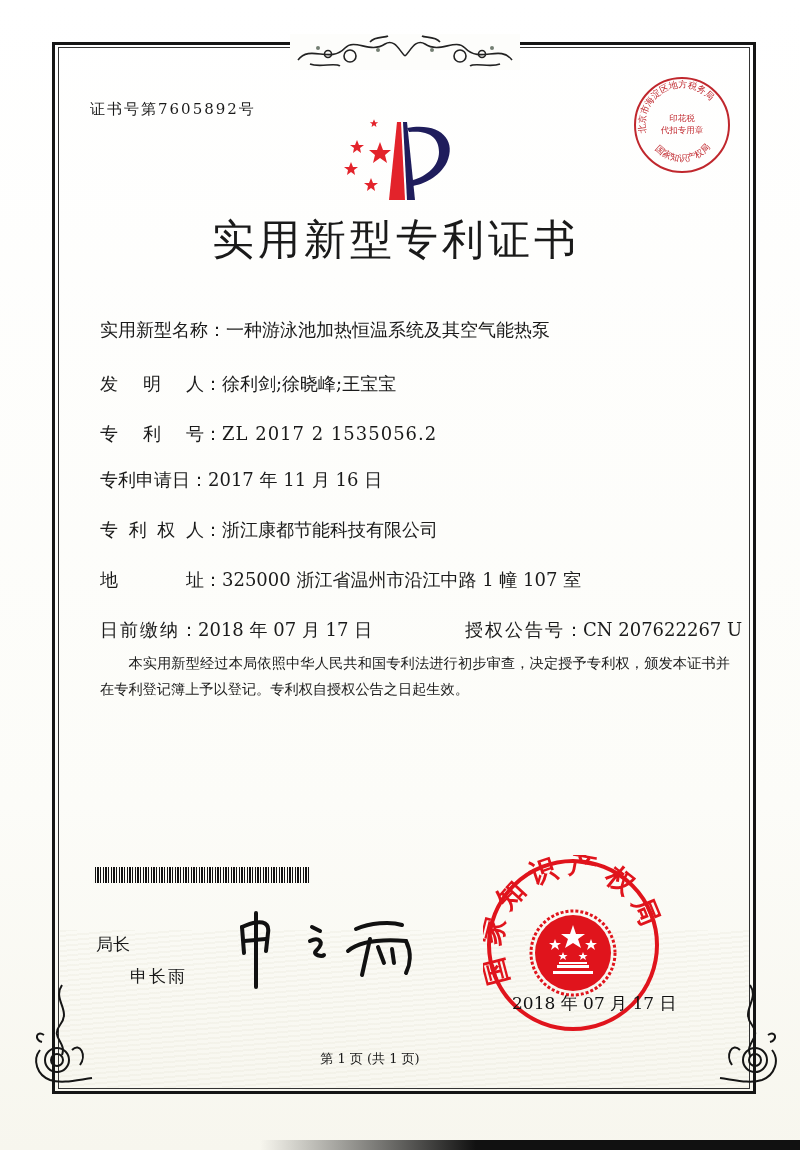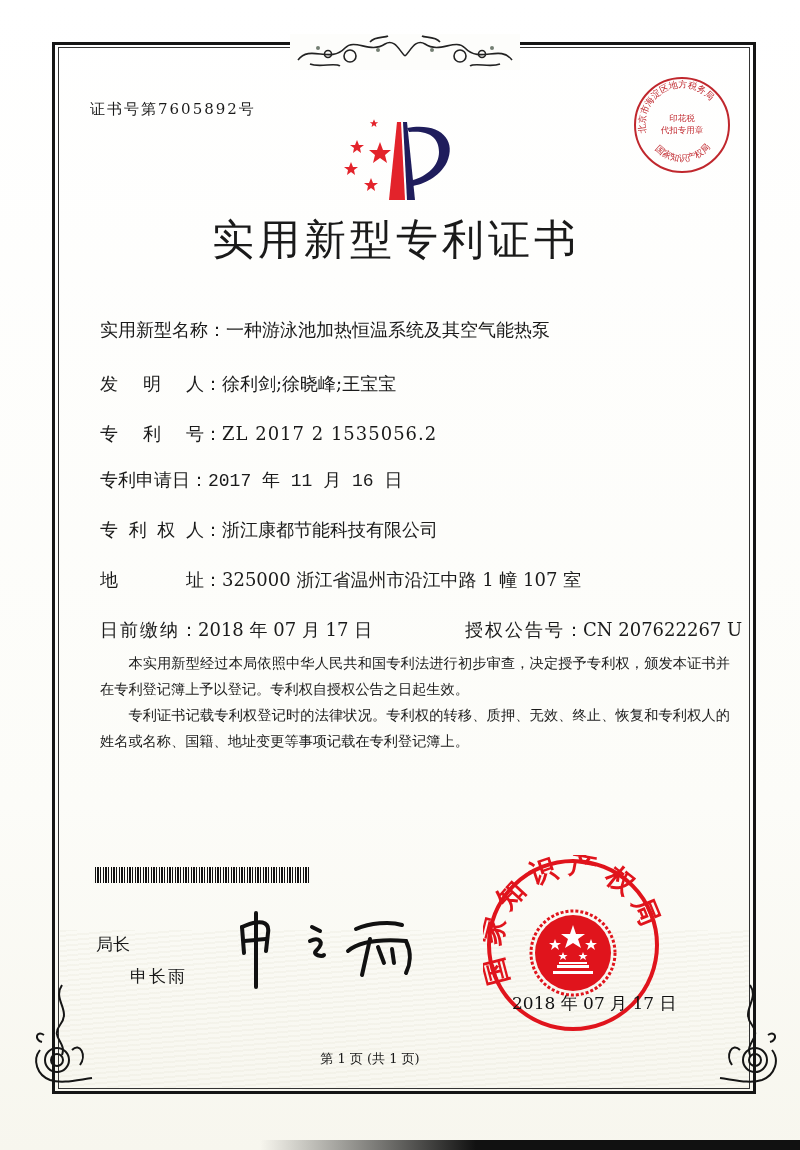--- a/index.html
+++ b/index.html
@@ -185,21 +185,21 @@
 </div>
 
 <div class="field" style="top:422px;">
   <span class="lbl lbl-wide">
     <span>专</span>
       <span>利</span>
       <span>号</span>
   </span><span>：</span><span class="val" style="letter-spacing:1px;">ZL 2017 2 1535056.2</span>
 </div>
 
-<div class="field" style="top:468px;font-family:Liberation Mono, monospace;">
+<div class="field" style="top:468px;">
   <span class="lbl">专利申请日</span><span>：</span><span class="val">2017 年 11 月 16 日</span>
 </div>
 
 <div class="field" style="top:518px;">
   <span class="lbl lbl-wide">
     <span>专</span>
       <span>利</span>
       <span>权</span>
       <span>人</span>
   </span><span>：</span><span class="val">浙江康都节能科技有限公司</span>
@@ -215,21 +215,20 @@
 <div class="field" style="top:618px;">
   <span class="lbl" style="letter-spacing:2px;">日前缴纳</span><span>：</span><span class="val">2018 年 07 月 17 日</span>
 </div>
 
 <div class="field" style="top:618px;left:465px;text-align:center;">
   <span class="lbl" style="letter-spacing:2px;">授权公告号</span><span>：</span><span class="val">CN 207622267 U</span>
 </div>
 
 <div class="body-text" style="top:650px;">
   <p>本实用新型经过本局依照中华人民共和国专利法进行初步审查，决定授予专利权，颁发本证书并在专利登记簿上予以登记。专利权自授权公告之日起生效。</p>
-  <p>专利证书记载专利权登记时的法律状况。专利权的转移、质押、无效、终止、恢复和专利权人的姓名或名称、国籍、地址变更等事项记载在专利登记簿上。</p>
 </div>
 
 <div class="barcode"></div>
 
 <div class="director-title">局长</div>
 <div class="director-name">申长雨</div>
 
 <div class="signature">
   <svg width="200" height="90" viewBox="0 0 200 90">
     <g fill="none" stroke="#111" stroke-width="4" stroke-linecap="round" stroke-linejoin="round">

